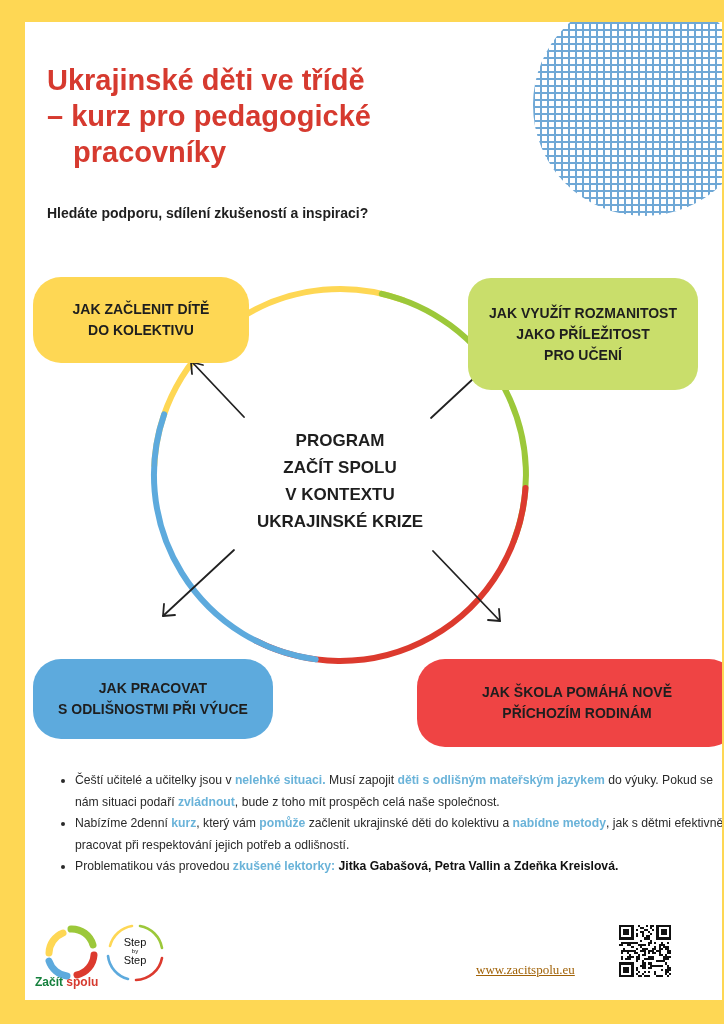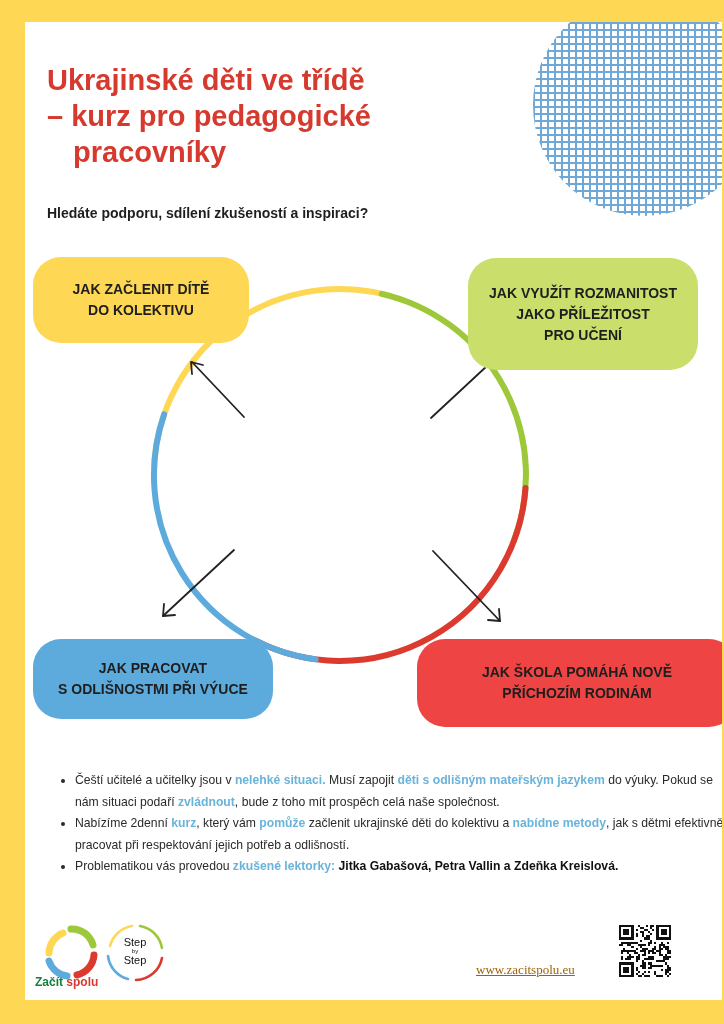--- a/index.html
+++ b/index.html
@@ -30,24 +30,25 @@
   .title .indent { padding-left: 26px; }
   .subtitle {
     position: absolute; left: 22px; top: 183px;
     font-size: 14px; font-weight: bold; color: #1e1e1e;
   }
   .box {
     position: absolute; border-radius: 28px;
     display: flex; align-items: center; justify-content: center; text-align: center;
     font-size: 14px; font-weight: bold; line-height: 21px; color: #1e1e1e;
     text-transform: none;
+    margin-top: 20px;
   }
   .box span { display: block; }
   .box-yellow { left: 8px;  top: 235px; width: 216px; height: 86px; background: #FED754; }
-  .box-green  { left: 443px; top: 236px; width: 230px; height: 112px; background: #C9DE6B; }
+  .box-green  { left: 443px; top: 236px; width: 230px; height: 112px; background: #C9DE6B; border-radius: 23px; }
   .box-blue   { left: 8px;  top: 617px; width: 240px; height: 80px; background: #5DAADD; }
   .box-pink   { left: 392px; top: 617px; width: 320px; height: 88px; background: #ef4444; }
   .center-text {
     position: absolute; left: 175px; top: 405px; width: 280px; text-align: center;
     font-size: 17px; font-weight: bold; line-height: 27px; color: #1e1e1e;
   }
   .center-text span { display: block; }
   svg.diagram { position: absolute; left: 0; top: 0; }
   .bullets {
     position: absolute; left: 22px; top: 748px; width: 650px;
@@ -137,20 +138,26 @@
       <span>S ODLIŠNOSTMI PŘI VÝUCE</span>
     </div>
   </div>
   <div class="box box-pink">
     <div>
       <span>JAK ŠKOLA POMÁHÁ NOVĚ</span>
       <span>PŘÍCHOZÍM RODINÁM</span>
     </div>
   </div>
 
+  <div class="center-text">
+    <span>PROGRAM</span>
+    <span>ZAČÍT SPOLU</span>
+    <span>V KONTEXTU</span>
+    <span>UKRAJINSKÉ KRIZE</span>
+  </div>
 
   <ul class="bullets" id="bullets">
       <li><span>Čeští učitelé a učitelky jsou v </span><span class="hl">nelehké situaci.</span><span> Musí zapojit </span><span class="hl">děti s odlišným mateřským jazykem</span><span> do výuky. Pokud se nám situaci podaří </span><span class="hl">zvládnout</span><span>, bude z toho mít prospěch celá naše společnost.</span></li>
       <li><span>Nabízíme 2denní </span><span class="hl">kurz</span><span>, který vám </span><span class="hl">pomůže</span><span> začlenit ukrajinské děti do kolektivu a </span><span class="hl">nabídne metody</span><span>, jak s dětmi efektivně pracovat při respektování jejich potřeb a odlišností.</span></li>
       <li><span>Problematikou vás provedou </span><span class="hl">zkušené lektorky:</span><span class="bold"> Jitka Gabašová, Petra Vallin a Zdeňka Kreislová.</span></li>
     </ul>
 
   <svg class="logo-zs" viewBox="0 0 70 72">
     <g fill="none" stroke-width="7" stroke-linecap="round">
       <path d="M12 34 A22 22 0 0 1 26 14" stroke="#FED754"></path>

